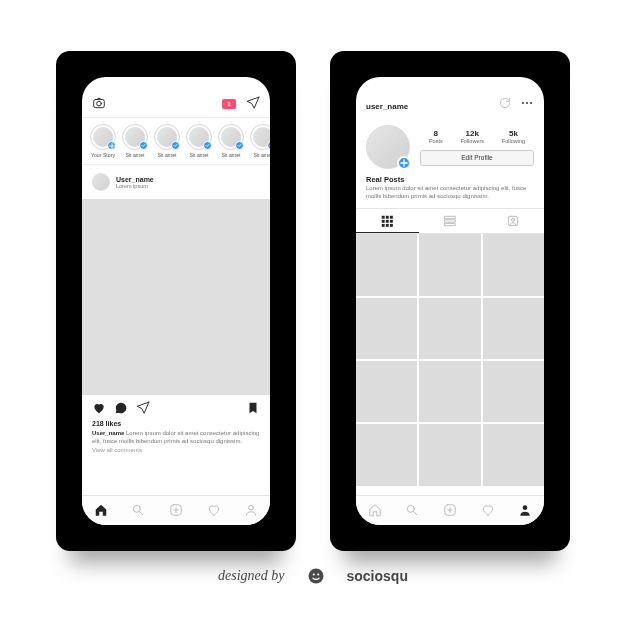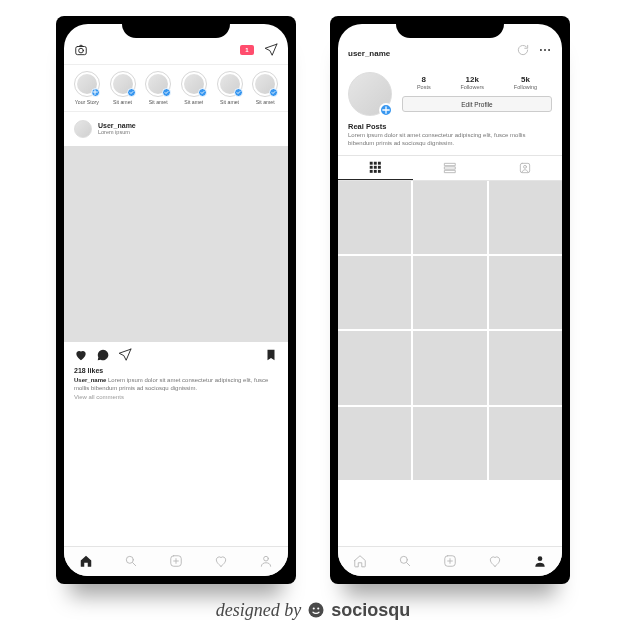--- a/index.html
+++ b/index.html
@@ -14,24 +14,24 @@
     justify-content: center;
     position: relative;
   }
   .phones {
     display: flex;
     gap: 34px;
     margin-top: 10px;
   }
   .phone {
     width: 240px;
-    height: 568px;
+    height: 500px;
     background: #000;
-    border-radius: 8px;
-    padding: 8px;
+    border-radius: 14px;
+    padding: 26px;
     position: relative;
     box-shadow: 0 26px 20px -14px rgba(0,0,0,0.35);
   }
   .screen {
     width: 100%;
     height: 100%;
     background: #fff;
     border-radius: 24px;
     overflow: hidden;
     position: relative;
@@ -216,24 +216,24 @@
     justify-content: space-around;
     align-items: center;
     border-top: 1px solid #e4e4e4;
     background: #fdfdfd;
   }
   .nav-ic { width: 14px; height: 14px; }
 
   
   .credit {
     margin-top: 16px;
-    font-size: 18px;
+    font-size: 14px;
     color: #4a4a4a;
     font-style: italic;
-    display: flex; align-items: center; gap: 6px;
+    display: flex; align-items: center; gap: 22px;
     font-family: Georgia, serif;
   }
   .credit svg { width: 18px; height: 18px; }
   .credit b { font-style: normal; font-weight: 700; font-family: -apple-system, Arial, sans-serif; }
 
   
   .stroke { fill: none; stroke: #262626; stroke-width: 1.6; stroke-linecap: round; stroke-linejoin: round; }
   .stroke-light { fill: none; stroke: #b8b8b8; stroke-width: 1.6; stroke-linecap: round; stroke-linejoin: round; }
   .fill-dark { fill: #262626; }
 </style>

